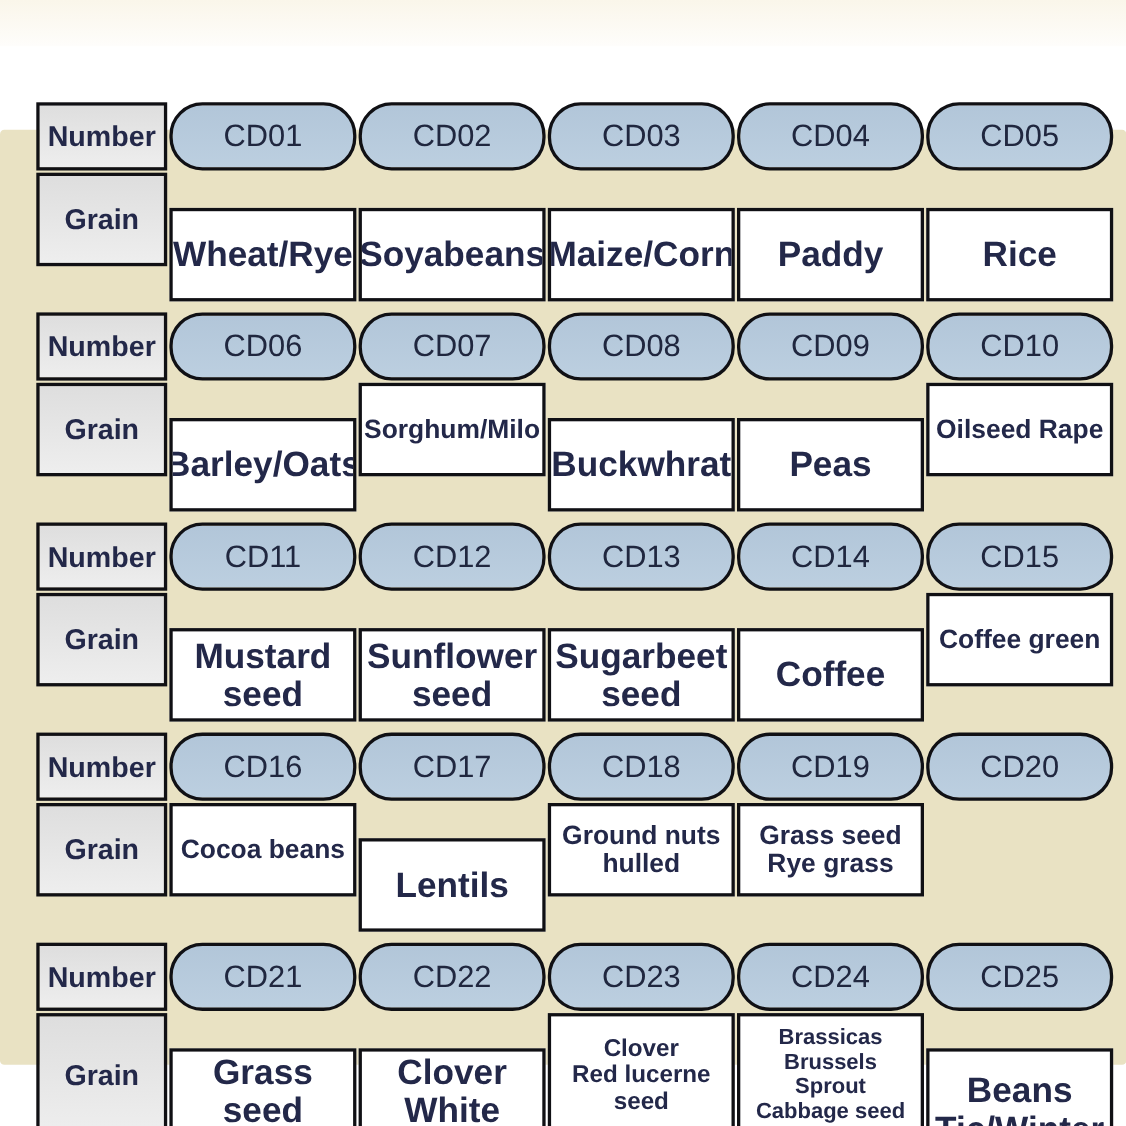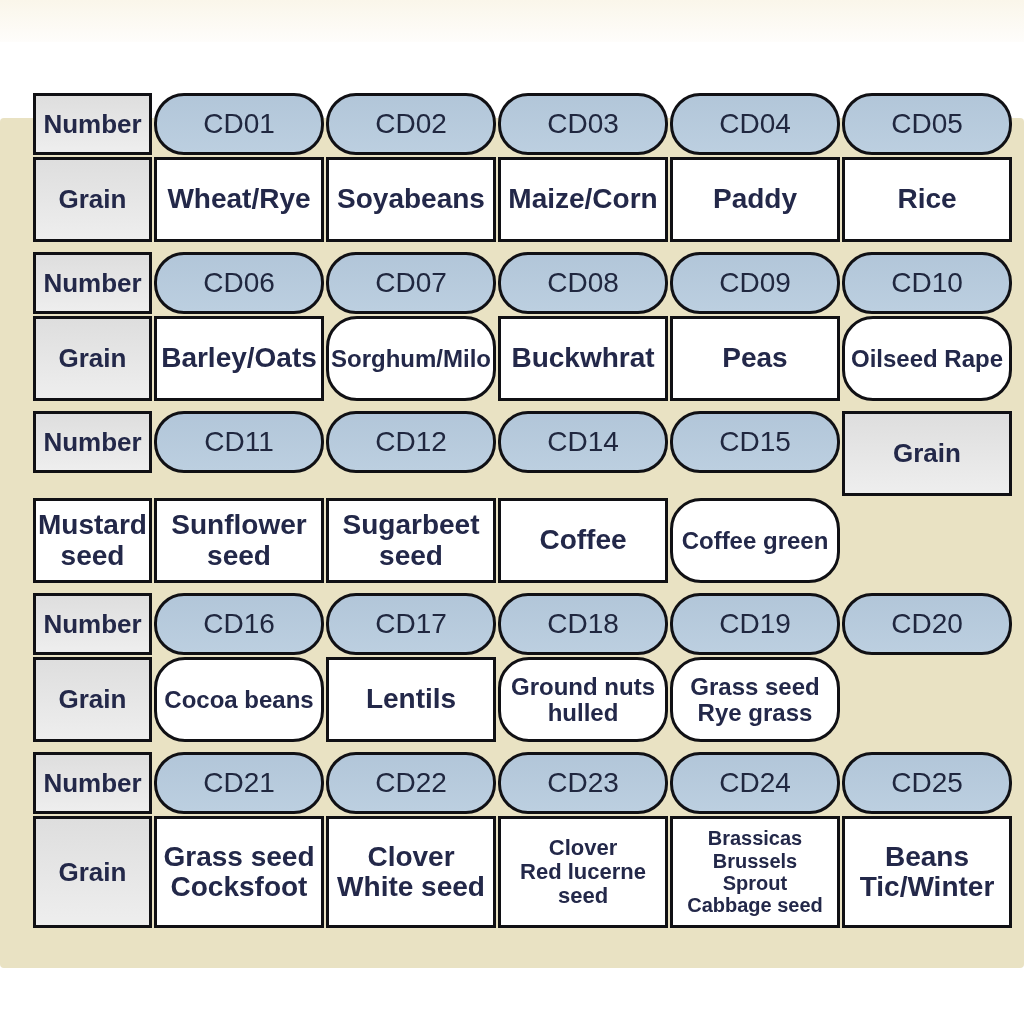--- a/index.html
+++ b/index.html
@@ -47,22 +47,22 @@
   .code-cell{
     background:linear-gradient(#b2c6d9,#bccfe0);
     font-size:28px;font-weight:normal;
     color:#20273f;
     border-radius:30px;
   }
   .grain-cell{
     background:#ffffff;
     font-weight:bold;
   }
-  .size-lg{font-size:28px;}
-  .size-md{font-size:24px;border-radius:31px;}
+  .size-lg{font-size:32px;margin-top:32px;}
+  .size-md{font-size:24px;}
   .size-sm{font-size:22px;}
   .size-xs{font-size:20px;line-height:1.12;}
 </style>
 </head>
 <body>
 
 <div class="top-tint"></div>
 <div class="cream-panel"></div>
 <div class="board" id="board">
     <div class="section">
@@ -90,20 +90,21 @@
       <div class="cell grain-cell h85 size-lg">Barley/Oats</div>
       <div class="cell grain-cell h85 size-md">Sorghum/Milo</div>
       <div class="cell grain-cell h85 size-lg">Buckwhrat</div>
       <div class="cell grain-cell h85 size-lg">Peas</div>
       <div class="cell grain-cell h85 size-md">Oilseed Rape</div>
     </div>
     <div class="section">
       <div class="cell label-cell h62">Number</div>
       <div class="cell code-cell h62">CD11</div>
       <div class="cell code-cell h62">CD12</div>
+      <div class="cell code-cell h62">CD13</div>
       <div class="cell code-cell h62">CD14</div>
       <div class="cell code-cell h62">CD15</div>
       <div class="cell label-cell h85">Grain</div>
       <div class="cell grain-cell h85 size-lg">Mustard
 seed</div>
       <div class="cell grain-cell h85 size-lg">Sunflower
 seed</div>
       <div class="cell grain-cell h85 size-lg">Sugarbeet
 seed</div>
       <div class="cell grain-cell h85 size-lg">Coffee</div>

